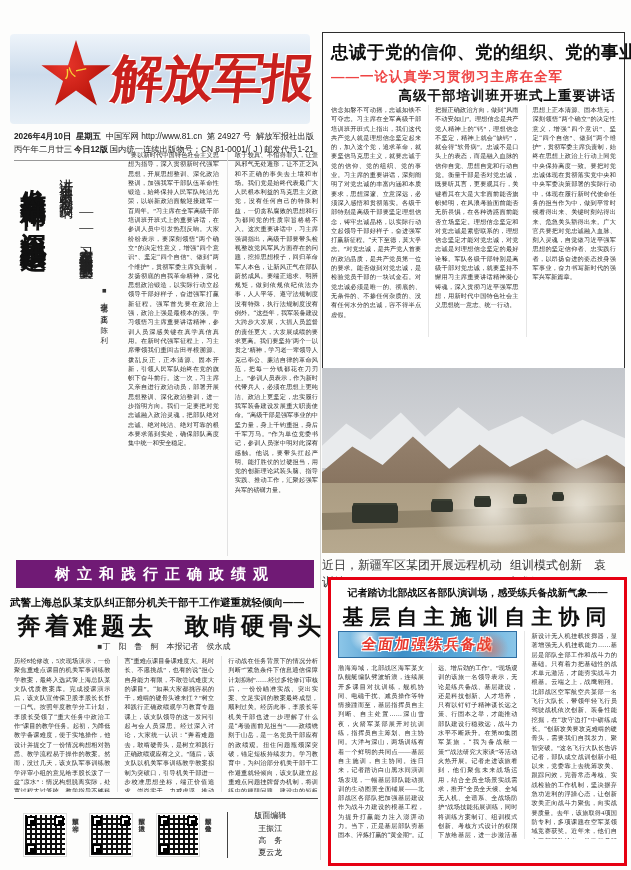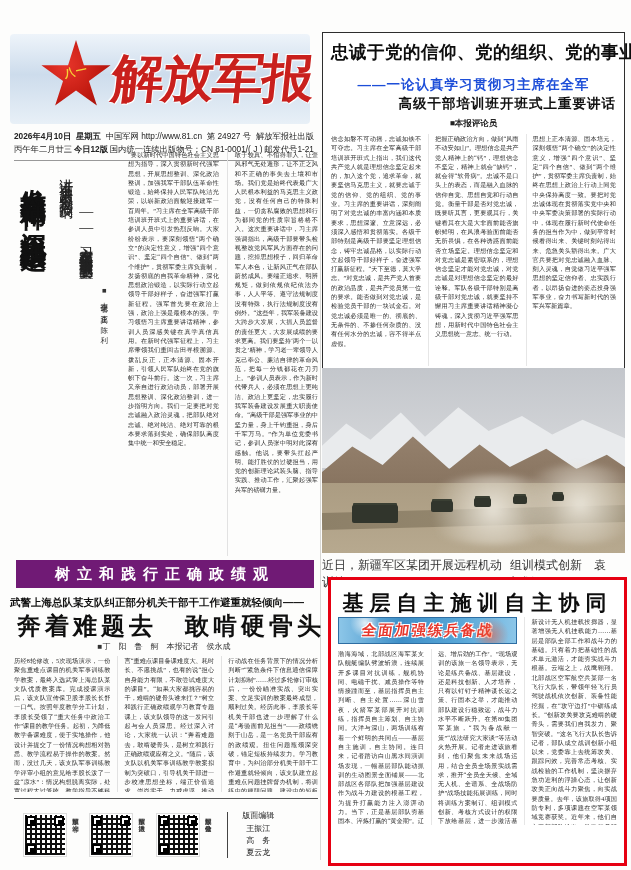--- a/index.html
+++ b/index.html
@@ -76,29 +76,29 @@
       repeating-linear-gradient(0deg,#111 0 2px,transparent 2px 5px),
       repeating-linear-gradient(90deg,#111 0 2px,#fff 2px 5px);
     position:relative; border:1px solid #fff; outline:1px solid #ddd;}
   .finder{ position:absolute; width:10px; height:10px; border:2px solid #000; background:#fff;}
   .finder::after{ content:""; position:absolute; left:2px; top:2px; width:4px; height:4px; background:#000;}
   .finder.tl{ left:1px; top:1px;} .finder.tr{ right:1px; top:1px;} .finder.bl{ left:1px; bottom:1px;}
   .qr-label{ writing-mode:vertical-rl; text-orientation:upright; font-size:6.5px; line-height:1.6;
     color:#333; height:44px; font-family:"Liberation Sans",sans-serif;}
   #footer-div{ width:1px; height:46px; background:#444; margin:0 4px;}
   #editors{ border-left:0; font-size:8px; line-height:1.55; color:#222; text-align:center;
-    font-family:"Liberation Sans",sans-serif;}
+    font-family:"Liberation Sans",sans-serif;margin-left:12px;}
 
   
   #editorial-box{ left:322px; top:32px; width:303px; height:406px; border:1.5px solid #2e2e2e;
     padding:7px 8px; background:#fff;}
   #ed-headline{ font-family:"Liberation Sans",sans-serif; font-weight:900; font-size:17.5px;
     text-align:center; color:#0d0d0d; white-space:nowrap; letter-spacing:0.5px;}
   #ed-sub1{ font-family:"Liberation Sans",sans-serif; font-weight:bold; font-size:13.5px;
-    text-align:center; margin-top:12px; color:#1d4ed8; letter-spacing:1px;}
+    text-align:left; margin-top:4px; color:#ef4444; letter-spacing:1px;}
   #ed-sub2{ font-family:Liberation Mono, monospace; font-weight:bold; font-size:13.5px;
     text-align:right; color:#111; letter-spacing:1px; margin-top:1px;}
   #ed-byline{ text-align:center; font-size:8.5px; font-weight:bold; margin:5px 0 4px; color:#222;}
   #ed-body{ display:flex; gap:7px; height:232px;}
   #ed-body .smallcol{ width:33.33%; height:100%;}
   #ed-body .smallcol + .smallcol{ border-left:1px solid #e6e6e6; padding-left:6px;}
 
   
   #photo{ left:322px; top:368px; width:303px; height:185px; overflow:hidden; background:#c9ccd0;}
   .ph{ position:absolute; }
@@ -181,21 +181,20 @@
     <div class="smallcol">“要以新时代中国特色社会主义思想为指导，深入贯彻新时代强军思想，开展思想整训、深化政治整训，加强我军干部队伍革命性锻造，始终保持人民军队纯洁光荣，以崭新政治面貌迎接建军一百周年。”习主席在全军高级干部培训班开班式上的重要讲话，在参训人员中引发热烈反响。大家纷纷表示，要深刻领悟“两个确立”的决定性意义，增强“四个意识”、坚定“四个自信”、做到“两个维护”，贯彻军委主席负责制，发扬彻底的自我革命精神，深化思想政治锻造，以实际行动立起领导干部好样子，奋进强军打赢新征程。强军首先要在政治上强，政治上强是最根本的强。学习领悟习主席重要讲话精神，参训人员深感关键在真学真信真用。在新时代强军征程上，习主席带领我们重回古田寻根溯源、拨乱反正，正本清源、固本开新，引领人民军队始终在党的旗帜下奋斗前行。这一次，习主席又亲自进行政治动员，部署开展思想整训、深化政治整训，进一步指明方向。我们一定要把对党忠诚融入政治灵魂，把部队绝对忠诚、绝对纯洁、绝对可靠的根本要求落到实处，确保部队高度集中统一和安全稳定。</div>
     <div class="smallcol">敢于较真、不怕得罪人，让歪风邪气无处遁形，让不正之风和不正确的事失去土壤和市场。我们党是始终代表最广大人民根本利益的马克思主义政党，没有任何自己的特殊利益，一切贪私腐败的思想和行为都同党的性质宗旨格格不入。这次重要讲话中，习主席强调指出，高级干部要带头检视整改党风军风方面存在的问题，挖掉思想根子，回归革命军人本色，让新风正气在部队蔚然成风。要端正追求、明辨规矩，做到依规依纪依法办事，人人平等、遵守法规制度没有特殊，执行法规制度没有例外。“这些年，我军装备建设大跨步大发展，大抓人员监督的责任更大，大发展成绩的要求更高。我们要坚持‘两个一以贯之’精神，学习老一辈领导人克己奉公、廉洁自律的革命风范，把每一分钱都花在刀刃上。”参训人员表示，作为新时代带兵人，必须在思想上更纯洁、政治上更坚定，忠实履行我军装备建设发展重大职责使命。“高级干部是强军事业的中坚力量，身上千钧重担，身后千军万马。”作为单位党委书记，参训人员张中明对此深有感触。他说，要带头扛起严明、能打胜仗的过硬担当，用党的创新理论武装头脑、指导实践、推动工作，汇聚起强军兴军的磅礴力量。</div>
   </div>
 
   <div class="abs" id="mid-vrule"></div>
 
   <div class="abs" id="editorial-box">
     <div id="ed-headline">忠诚于党的信仰、党的组织、党的事业</div>
     <div id="ed-sub1">——一论认真学习贯彻习主席在全军</div>
     <div id="ed-sub2">高级干部培训班开班式上重要讲话</div>
-    <div id="ed-byline">■本报评论员</div>
     <div id="ed-body">
       <div class="smallcol">信念如磐不可动摇，忠诚如铁不可夺志。习主席在全军高级干部培训班开班式上指出，我们这代共产党人就是理想信念坚定起来的，加入这个党，追求革命，就要坚信马克思主义，就要忠诚于党的信仰、党的组织、党的事业。习主席的重要讲话，深刻阐明了对党忠诚的丰富内涵和本质要求，思想深邃、立意深远，必须深入感悟和贯彻落实。各级干部特别是高级干部要坚定理想信念，铸牢忠诚品格，以实际行动立起领导干部好样子，奋进强军打赢新征程。“天下至德，莫大乎忠。”对党忠诚，是共产党人首要的政治品质，是共产党员第一位的要求。能否做到对党忠诚，是检验党员干部的一块试金石。对党忠诚必须是唯一的、彻底的、无条件的、不掺任何杂质的、没有任何水分的忠诚，容不得半点虚假。</div>
       <div class="smallcol">把握正确政治方向，做到“风雨不动安如山”。理想信念是共产党人精神上的“钙”，理想信念不坚定，精神上就会“缺钙”，就会得“软骨病”。忠诚不是口头上的表态，而是融入血脉的信仰自觉、思想自觉和行动自觉。衡量干部是否对党忠诚，既要听其言，更要观其行，关键看其在大是大非面前能否旗帜鲜明，在风浪考验面前能否无所畏惧，在各种诱惑面前能否立场坚定。理想信念坚定和对党忠诚是紧密联系的，理想信念坚定才能对党忠诚，对党忠诚是对理想信念坚定的最好诠释。军队各级干部特别是高级干部对党忠诚，就要坚持不懈用习主席重要讲话精神凝心铸魂，深入贯彻习近平强军思想，用新时代中国特色社会主义思想统一意志、统一行动。</div>
       <div class="smallcol">思想上正本清源、固本培元，深刻领悟“两个确立”的决定性意义，增强“四个意识”、坚定“四个自信”、做到“两个维护”，贯彻军委主席负责制，始终在思想上政治上行动上同党中央保持高度一致。要把对党忠诚体现在贯彻落实党中央和中央军委决策部署的实际行动中，体现在履行新时代使命任务的担当作为中，做到平常时候看得出来、关键时刻站得出来、危急关头豁得出来。广大官兵要把对党忠诚融入血脉、刻入灵魂，自觉做习近平强军思想的坚定信仰者、忠实践行者，以昂扬奋进的姿态投身强军事业，奋力书写新时代的强军兴军新篇章。</div>
     </div>
   </div>
 
   <div class="abs" id="photo">
     <div class="ph" id="sky"></div>
     <div class="ph" id="snow"></div>
@@ -263,20 +262,21 @@
     <div id="footer-div"></div>
     <div id="editors">
       <div>版面编辑</div>
       <div>王振江</div>
       <div>高　务</div>
       <div>夏云龙</div>
     </div>
   </div>
 
   <div class="abs" id="red-box">
+    <div id="rb-kicker">记者踏访北部战区各部队演训场，感受练兵备战新气象——</div>
     <div id="rb-headline">基层自主施训自主协同</div>
     <div id="rb-content">
       <div id="rb-left">
         <div id="blue-banner">
           <span id="blue-banner-text">全面加强练兵备战</span>
         </div>
         <div id="rb-cols2">
           <div class="smallcol">渤海海域，北部战区海军某支队舰艇编队劈波斩浪，连续展开多课目对抗训练，舰机协同、电磁干扰、减员操作等特情接踵而至，基层指挥员自主判断、自主处置……深山雪夜，火箭军某部展开对抗训练，指挥员自主筹划、自主协同。大洋与深山，两场训练有着一个鲜明的共同点——基层自主施训，自主协同。连日来，记者踏访白山黑水间演训场发现，一幅基层部队能动抓训的生动图景全面铺展——北部战区各部队把加强基层建设作为战斗力建设的根基工程，为提升打赢能力注入澎湃动力。当下，正是基层部队夯基固本、淬炼打赢的“黄金期”。辽东大地，第79集团军某旅训练场上，官兵主动设置特情险情，逐项磨砺处置本领，“习主席在出席十四届全国人大四次会议解放军和武警部队代表团全体会议时强调，要‘重视抓好管根本、利长</div>
           <div class="smallcol">远、增后劲的工作’。”现场观训的该旅一名领导表示，无论是练兵备战、基层建设，还是科技创新、人才培养，只有以钉钉子精神谋长远之策、行固本之举，才能推动部队建设行稳致远，战斗力水平不断跃升。在第80集团军某旅，“我为备战献一策”“战法研究大家谈”等活动火热开展。记者走进该旅看到，他们聚焦未来战场运用，结合全员全场景实战需求，推开“全员全天候、全域无人机、全谱系、全战场防护”战场技能拓展训练，同时将训练方案制订、组训模式创新、考核方式设计的权限下放给基层，进一步激活基层练兵动力，凝聚官兵合力。智能靶场、模拟训练室、无人机航线人才孵化室……走在该旅场区，一处处新型训练场所令记者眼前一亮。各类平台保障和实干实绩奖励政策的落地，激发了官兵自主革新热情，助推一项项革新成果落地见效——二级上士郑峰创新设计新型十字靶器，有效提升瞄准成绩；中士阳奉平创</div>
         </div>

